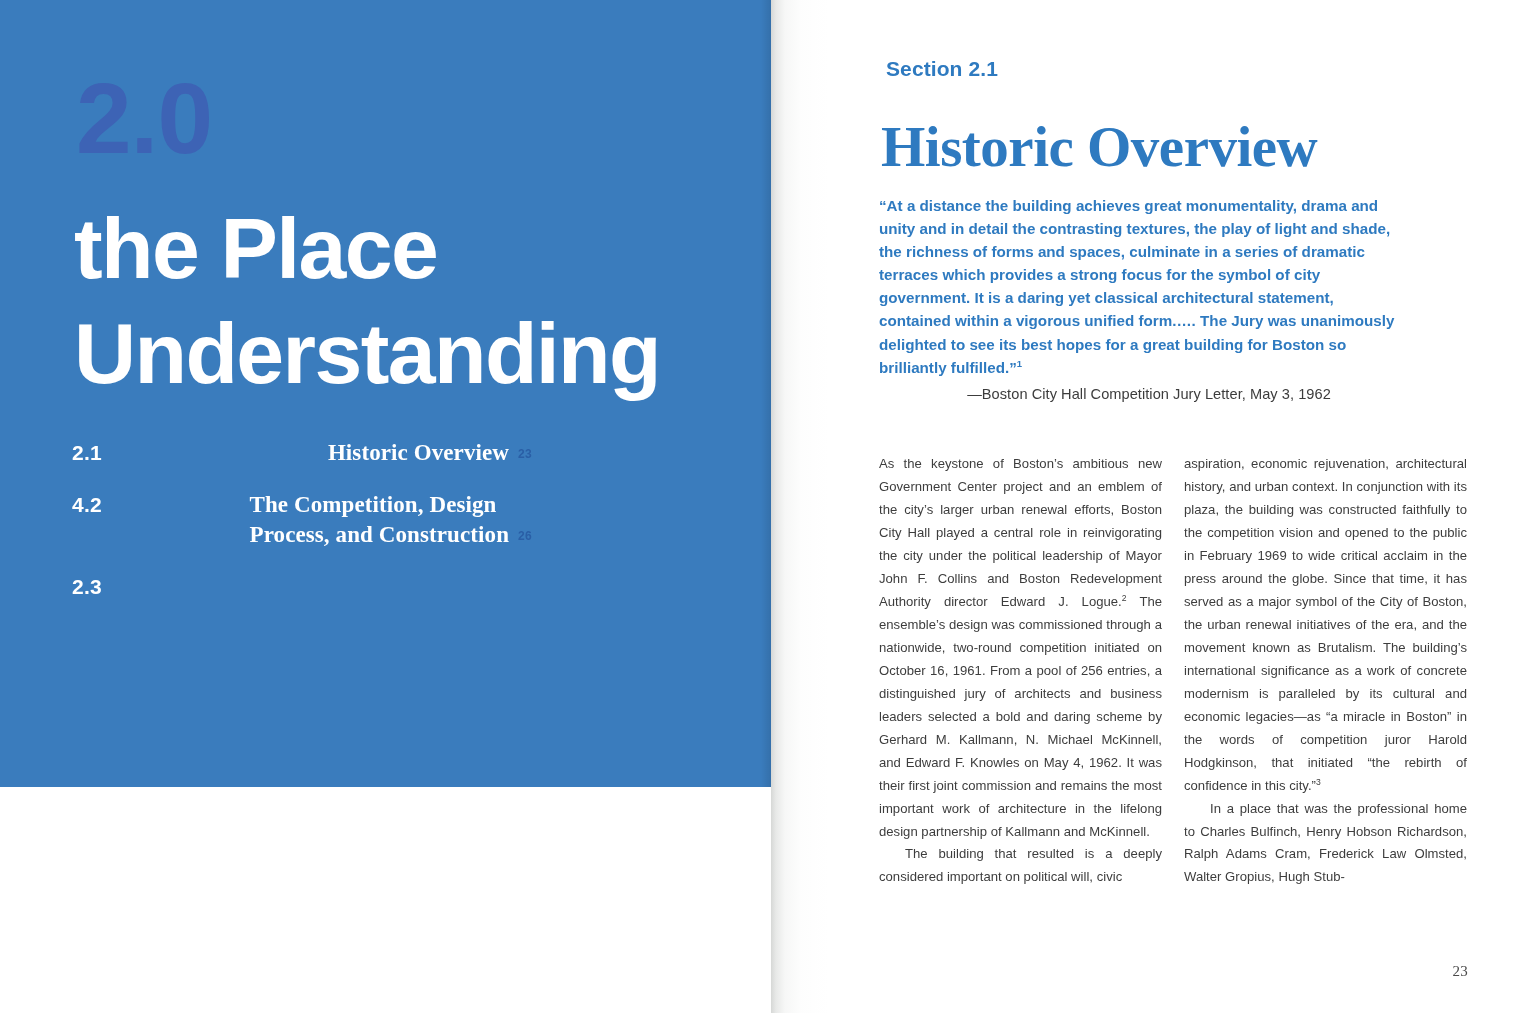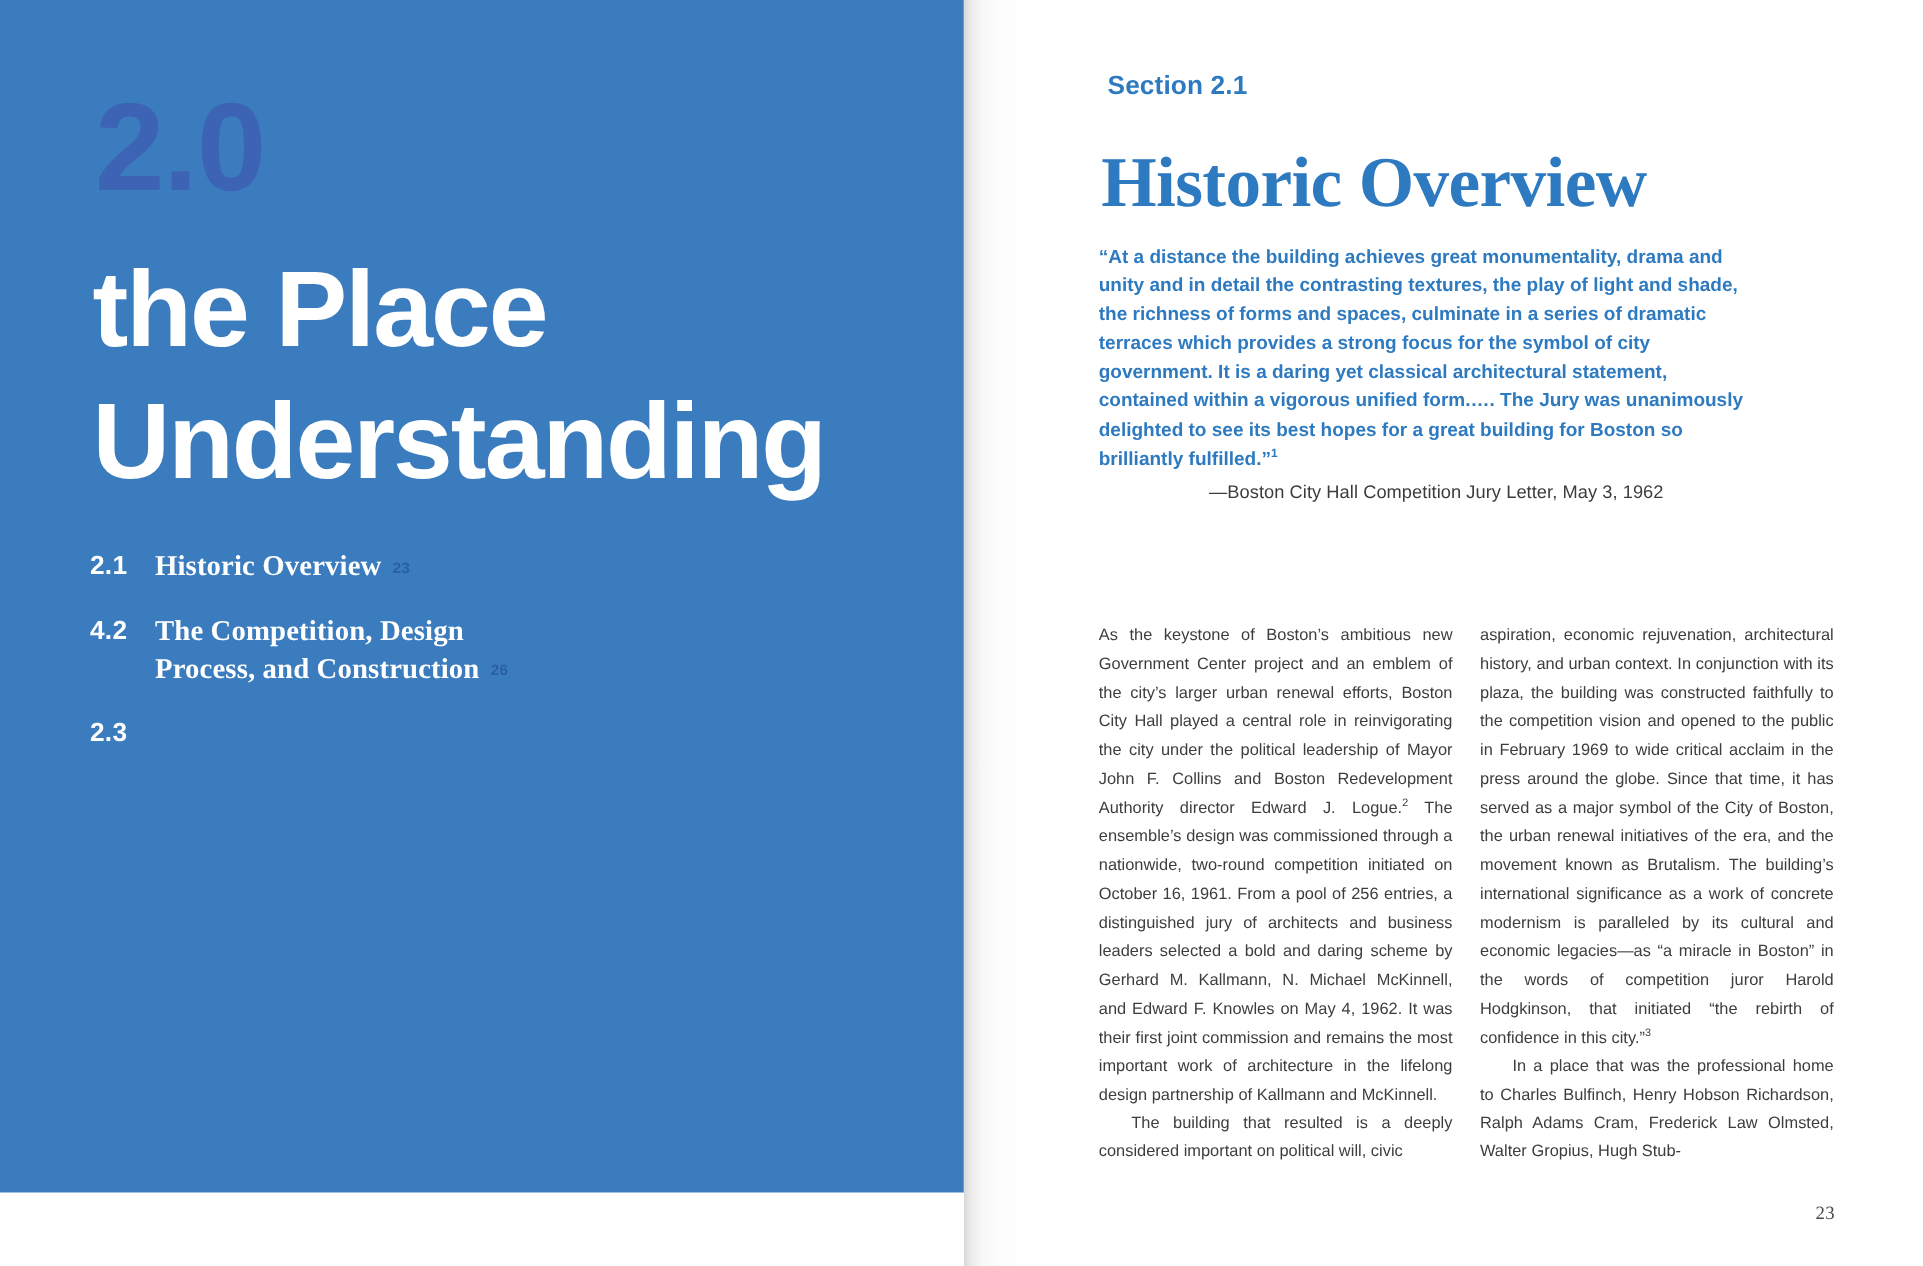--- a/index.html
+++ b/index.html
@@ -22,24 +22,23 @@
     background: #ffffff;
     overflow: hidden;
   }
 
   
   .page-left {
     position: absolute;
     left: 0;
     top: 0;
     width: 771px;
-    height: 954px;
+    height: 787px;
     background: #3a7cbd;
     overflow: hidden;
-    padding-left: 16px;
   }
   .page-left::after {
     content: "";
     position: absolute;
     right: 0; top: 0;
     width: 10px; height: 100%;
     background: linear-gradient(to right, rgba(0,0,0,0) 0%, rgba(0,0,0,0.10) 100%);
     pointer-events: none;
   }
 
@@ -70,20 +69,21 @@
   .toc {
     position: absolute;
     left: 72px;
     top: 438px;
     width: 460px;
   }
   .toc-entry {
     display: flex;
     align-items: flex-start;
     margin-bottom: 21px;
+    justify-content: space-between;
   }
   .toc-num {
     flex: 0 0 auto;
     width: 52px;
     font-family: "Liberation Sans", sans-serif;
     font-size: 21px;
     font-weight: 700;
     color: #ffffff;
     line-height: 1.45;
     letter-spacing: 0.2px;
@@ -181,21 +181,20 @@
     text-align: center;
   }
 
   .body-columns {
     position: absolute;
     left: 108px;
     top: 453px;
     width: 588px;
     display: flex;
     gap: 22px;
-    margin-top: 44px;
   }
   .col {
     width: 283px;
   }
   .col p {
     margin: 0;
     font-size: 13.1px;
     line-height: 1.755;
     color: #3d3d3d;
     text-align: justify;

